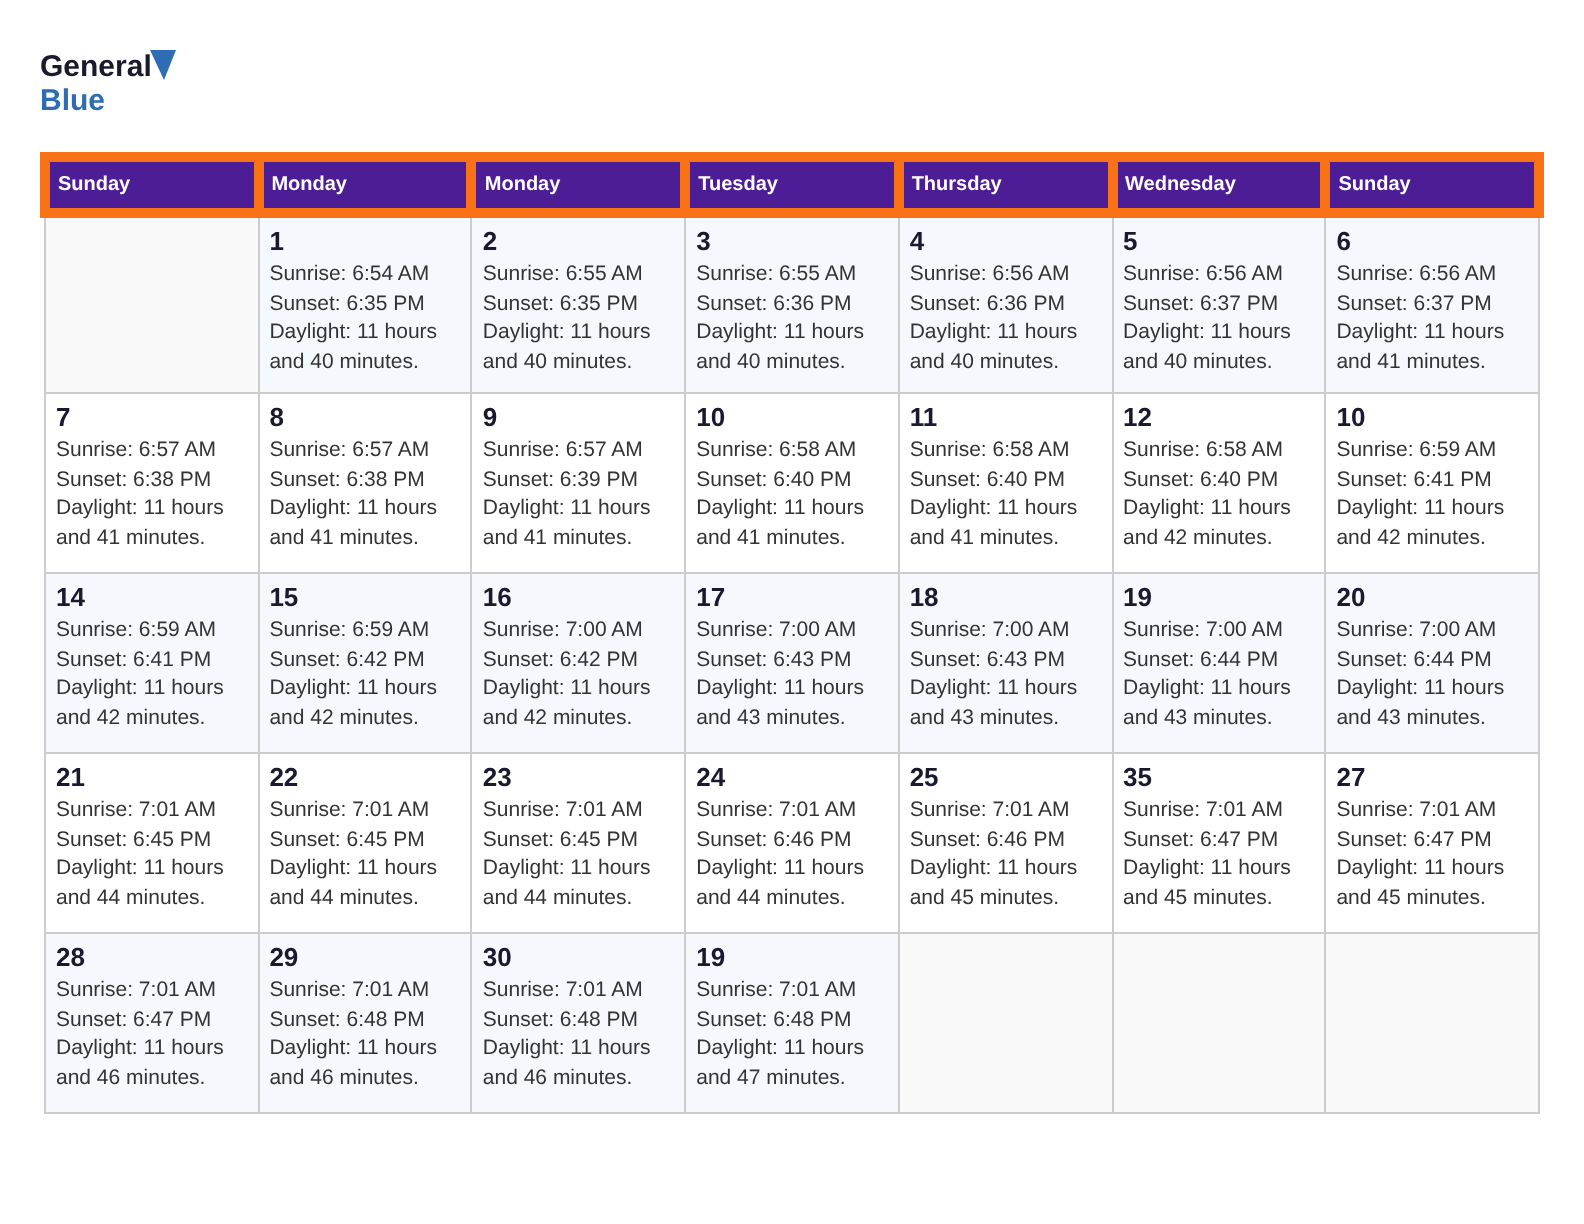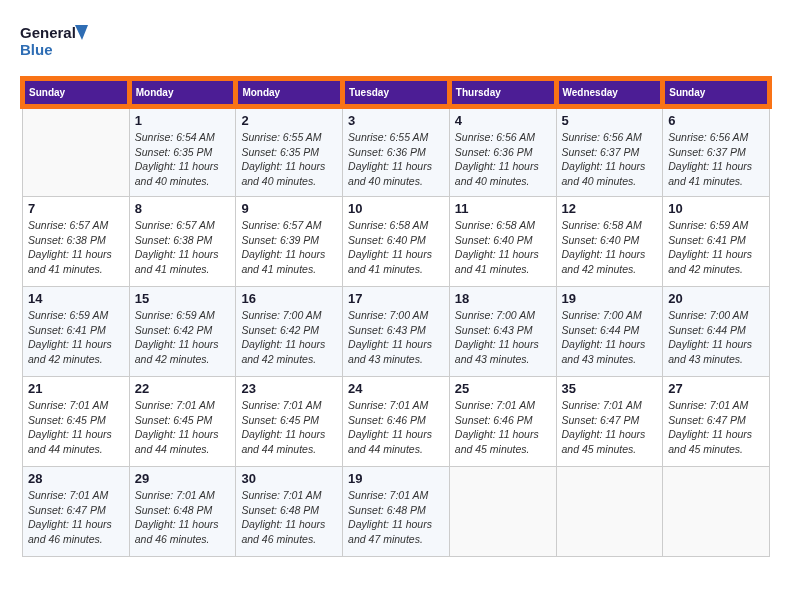--- a/index.html
+++ b/index.html
@@ -66,21 +66,20 @@
       font-size: 13px;
       font-weight: bold;
       color: #1a1a2e;
       display: block;
       margin-bottom: 2px;
     }
     .day-info {
       color: #333;
       font-size: 10.5px;
       line-height: 1.4;
-      font-style: italic;
     }
     .empty {
       background: #f9f9f9 !important;
     }
   </style>
 </head>
 <body>
 
 <div class="header">
   <div class="logo">

